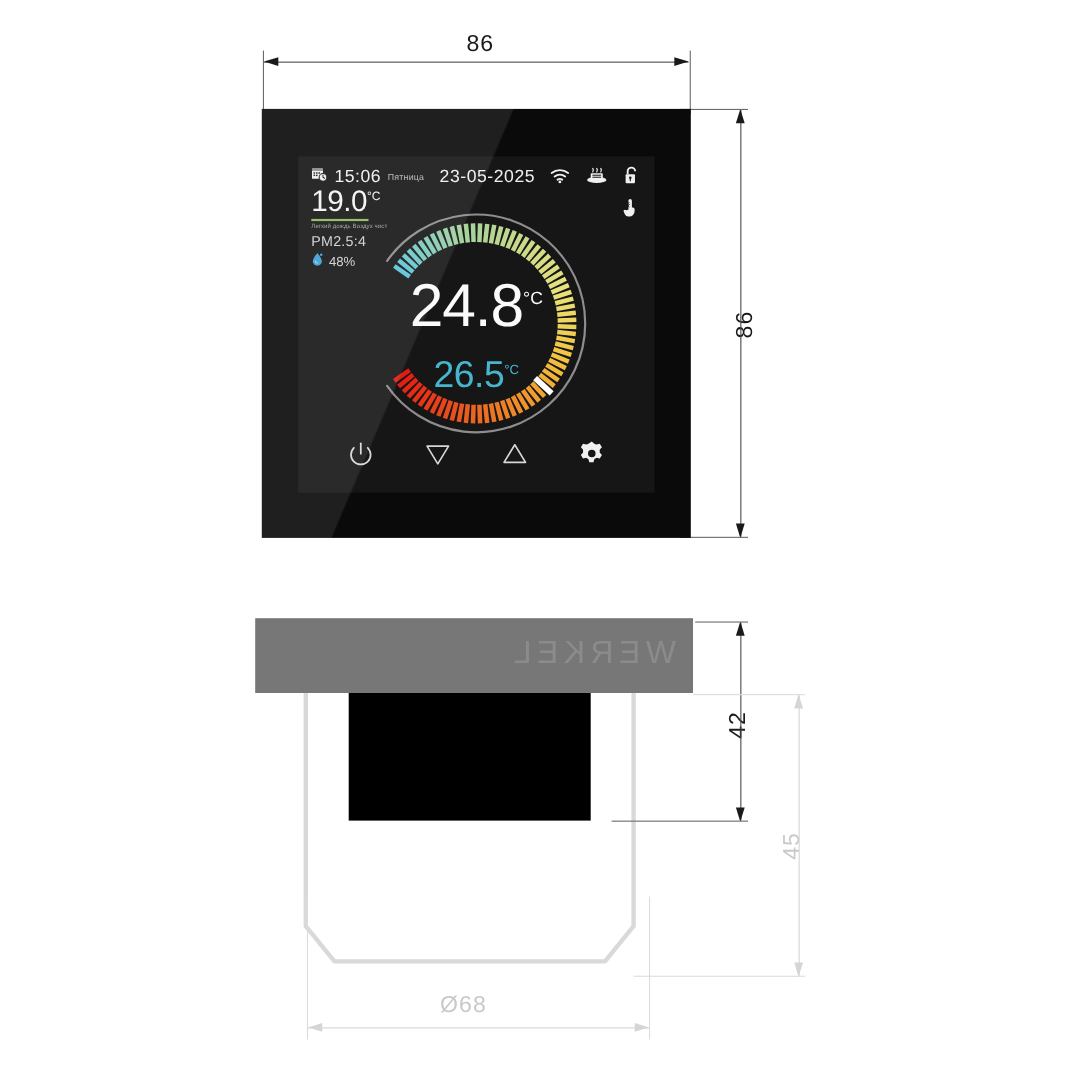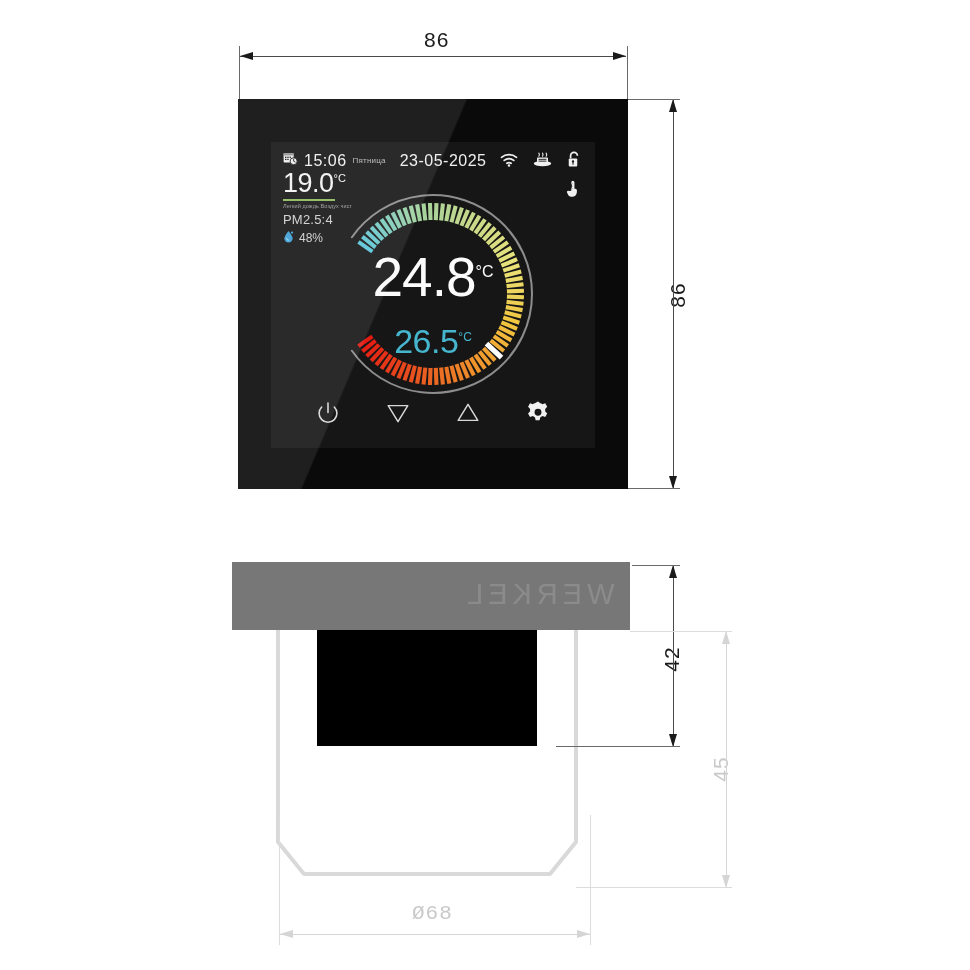--- a/index.html
+++ b/index.html
@@ -543,19 +543,19 @@
 <div>
   <div class="dim-label vert light" style="left:708px; top:757px;">45</div>
   <div class="dim-line light" style="left:726px; top:632px; width:1px; height:255px;"></div>
   <div class="arrow up light" style="left:722px; top:631px;"></div>
   <div class="arrow down light" style="left:722px; top:875px;"></div>
   <div class="ext-line light" style="left:630px; top:631px; width:102px; height:1px;"></div>
   <div class="ext-line light" style="left:576px; top:887px; width:156px; height:1px;"></div>
 </div>
 
 <div>
-  <div class="dim-label light" style="left:412px; top:902px;font-family:Liberation Mono, monospace;">Ø68</div>
+  <div class="dim-label light" style="left:400px; top:902px;">Ø68</div>
   <div class="dim-line light" style="left:280px; top:934px; width:310px; height:1px;"></div>
   <div class="arrow left light" style="left:280px; top:930px;"></div>
   <div class="arrow right light" style="left:577px; top:930px;"></div>
   <div class="ext-line light" style="left:279px; top:815px; width:1px; height:130px;"></div>
   <div class="ext-line light" style="left:590px; top:815px; width:1px; height:130px;"></div>
 </div>
 
 </body></html>

